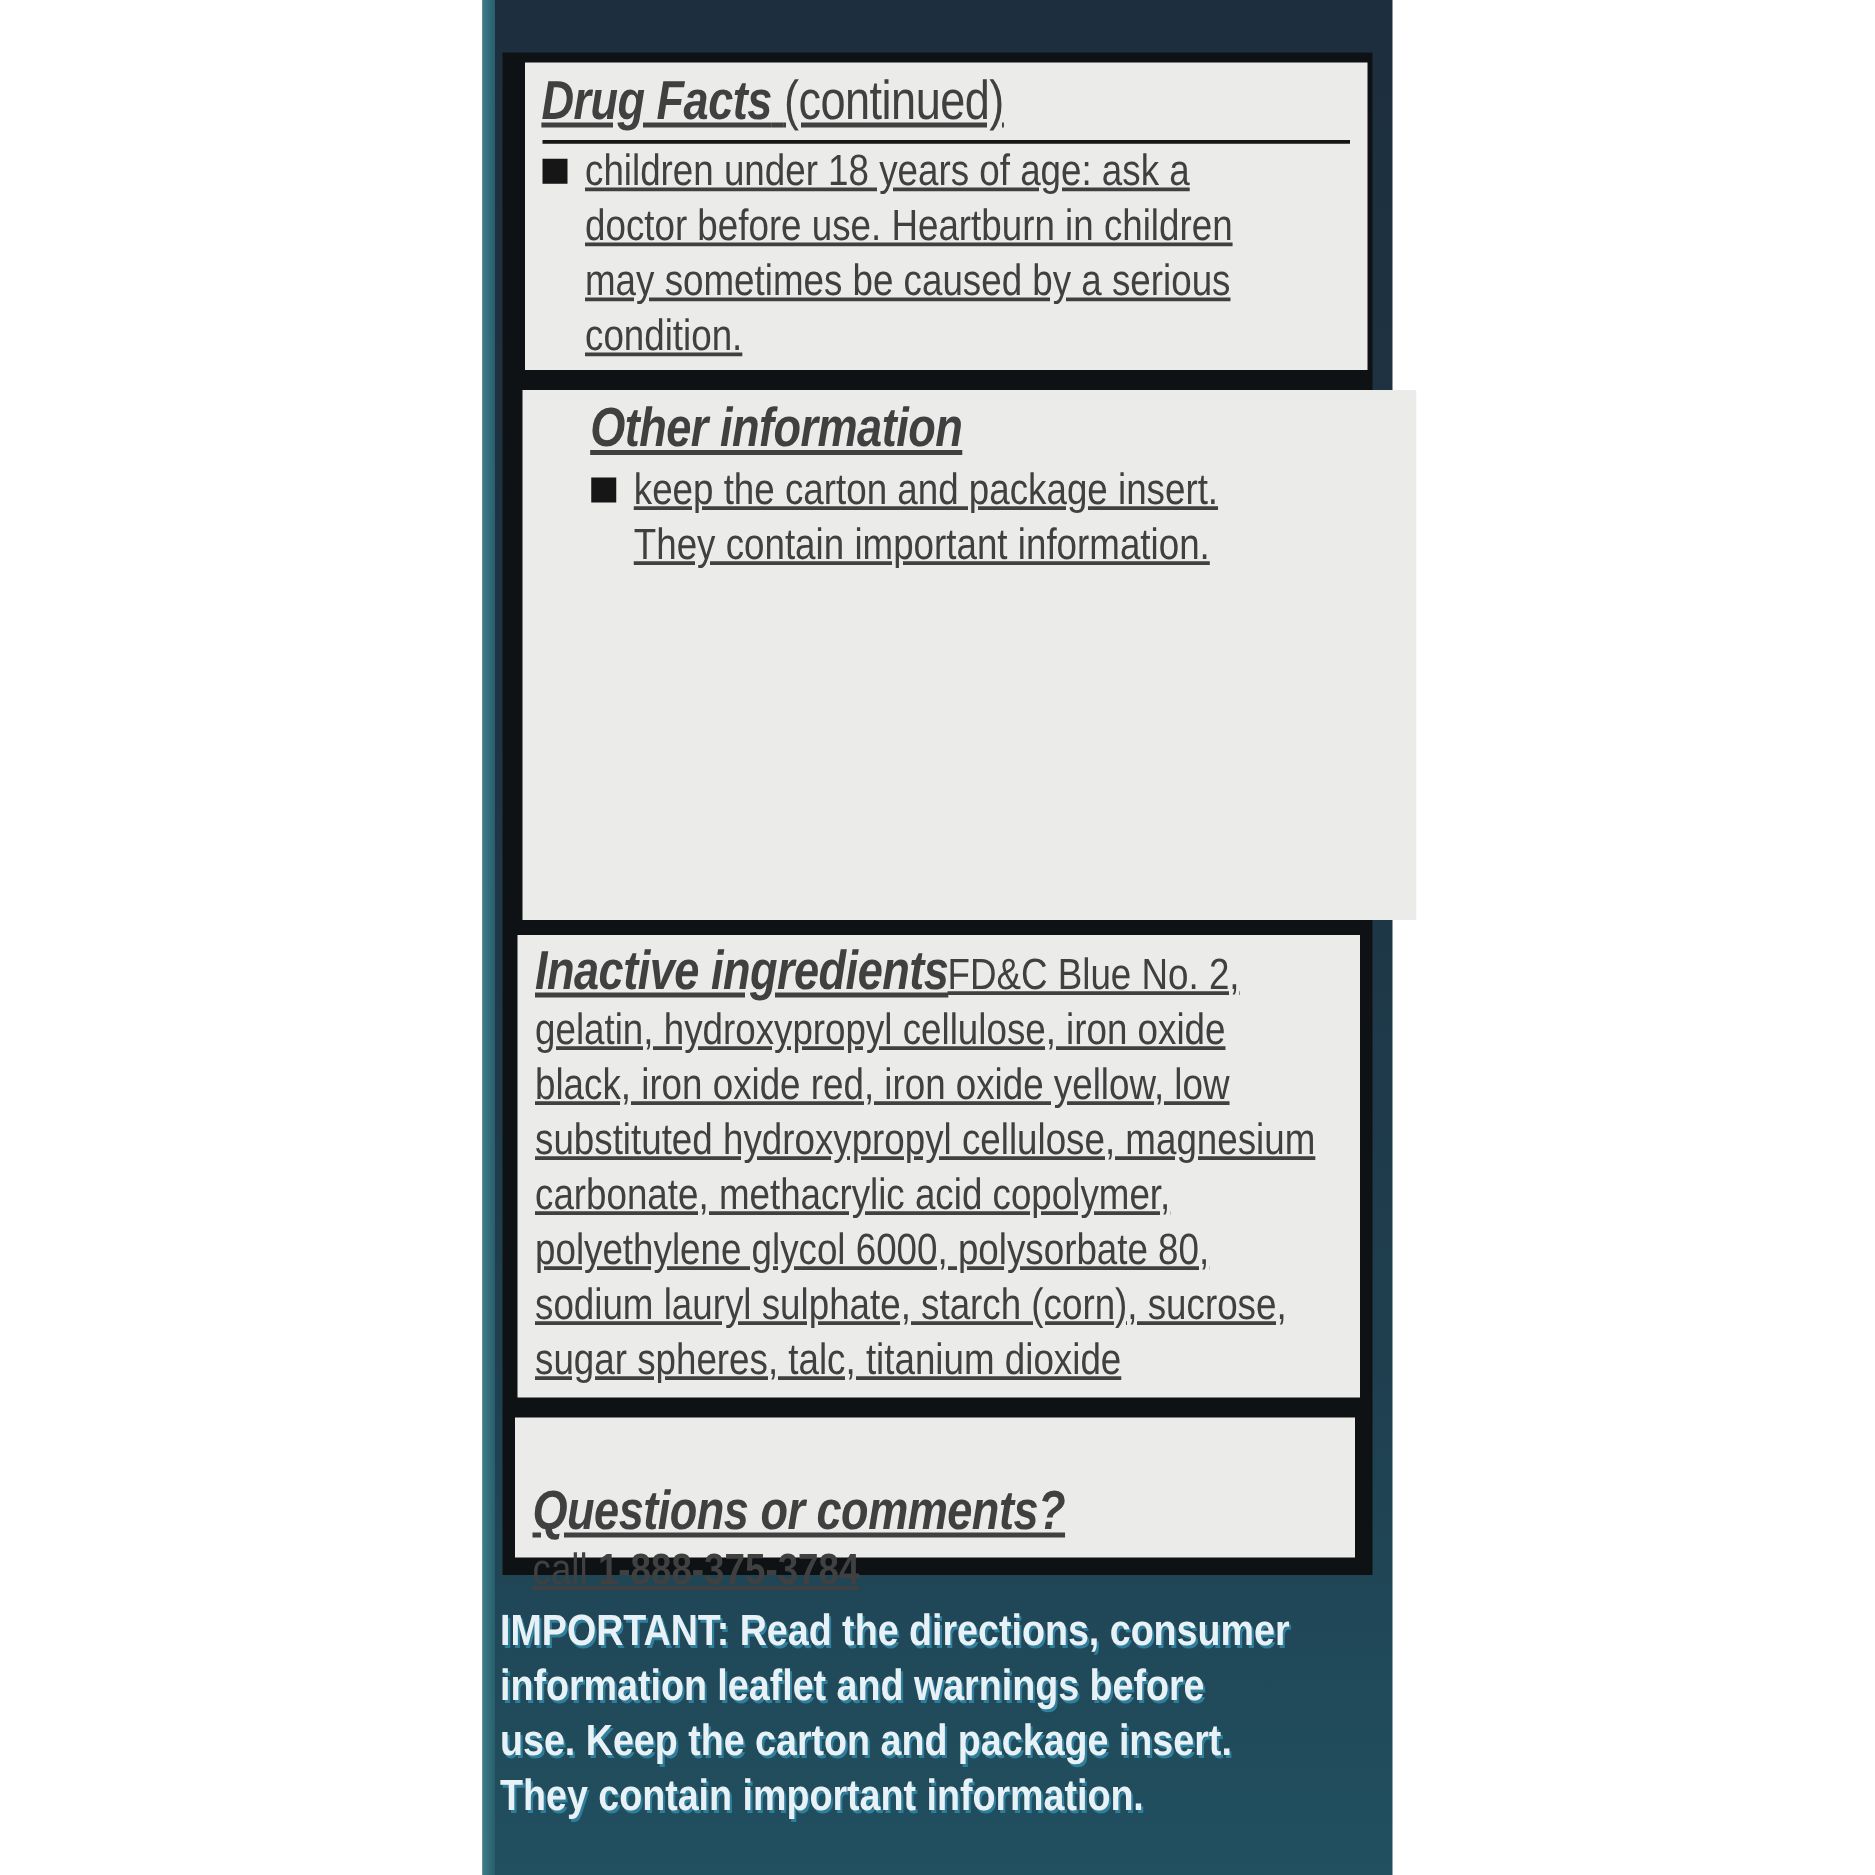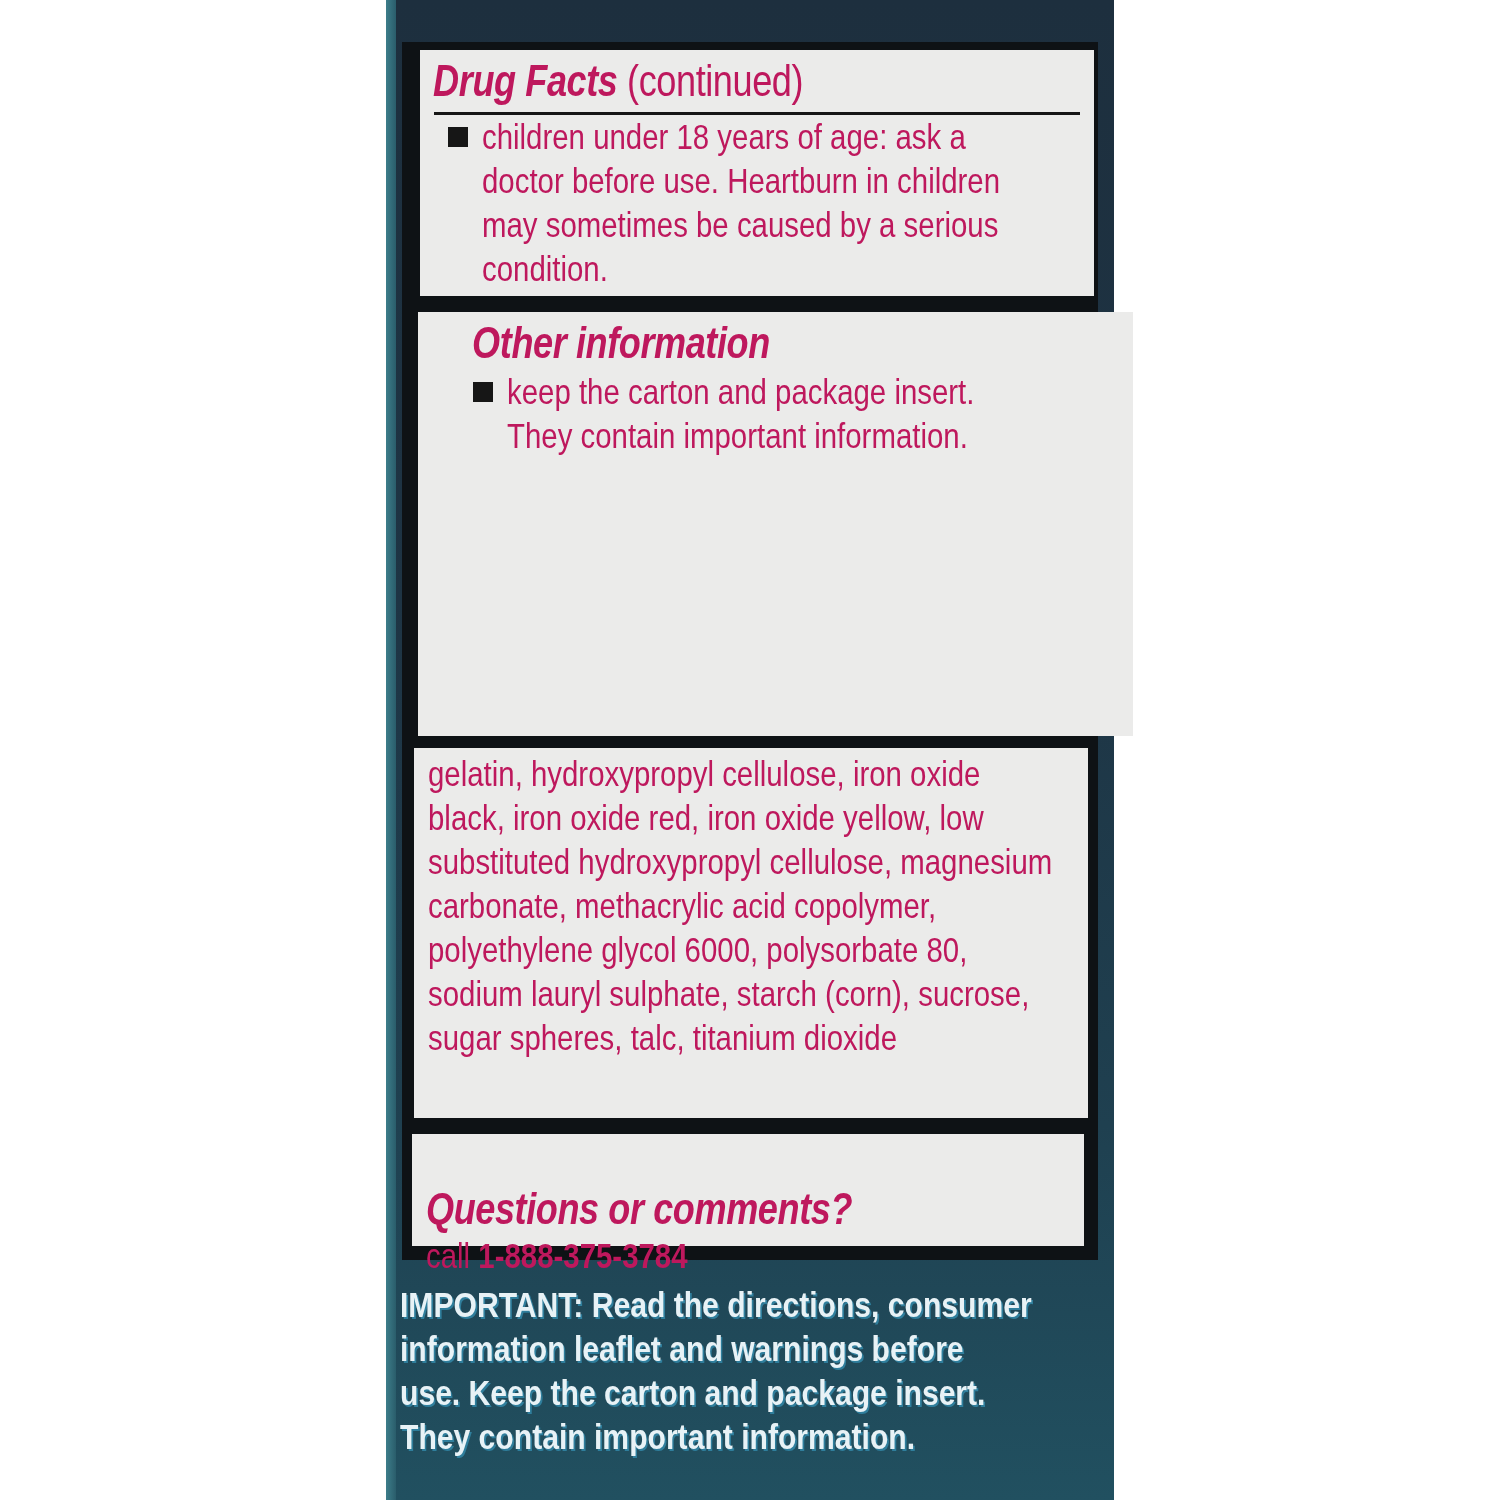--- a/index.html
+++ b/index.html
@@ -3,21 +3,21 @@
 <meta charset="utf-8">
 <style>
   html, body { margin:0; padding:0; }
   body { width:1500px; height:1500px; background:#ffffff; position:relative; overflow:hidden;
          font-family:"Liberation Sans", sans-serif; }
   .carton { position:absolute; left:386px; top:0; width:728px; height:1500px;
             background:linear-gradient(180deg,#1d2f3e 0%, #1e3444 40%, #1f4050 75%, #215060 100%); }
   .edge { position:absolute; left:386px; top:0; width:10px; height:1500px;
           background:linear-gradient(90deg,#3d7d8a,#2a5d6b); }
   .frame { position:absolute; left:402px; top:42px; width:696px; height:1218px; background:#0e1215; }
-  .panel { position:absolute; background:#ebebea; color:#be185d; }
+  .panel { position:absolute; background:#ebebea; color:#404040;text-decoration:underline; }
   .p1 { left:420px; top:50px; width:674px; height:246px; }
   .p2 { left:418px; top:312px; width:674px; height:424px;padding-left:41px; }
   .p3 { left:414px; top:748px; width:674px; height:370px; }
   .p4 { left:412px; top:1134px; width:672px; height:112px; }
   .head { font-weight:bold; font-style:italic; font-size:44px; transform:scaleX(0.82); transform-origin:left;
           white-space:nowrap; letter-spacing:-0.5px; }
   .cont { font-weight:normal; font-style:normal; }
   .rule { height:3px; background:#161616; margin:6px 14px 0 14px; }
   .txt { font-size:35px; line-height:44px; transform:scaleX(0.84); transform-origin:left; white-space:nowrap; }
   .item { display:flex; align-items:flex-start; }
@@ -32,21 +32,21 @@
 <div class="carton"></div>
 <div class="edge"></div>
 <div class="frame"></div>
 
 <div class="panel p1">
   <div class="head" style="padding:6px 0 0 16px;">
     <span>Drug Facts</span>
     <span class="cont">(continued)</span>
   </div>
   <div class="rule"></div>
-  <div class="item" style="padding:0 0 0 28px;">
+  <div class="item" style="padding:0 0 0 14px;">
     <span class="bullet"></span>
     <div class="txt">
       <div>children under 18 years of age: ask a</div>
       <div>doctor before use. Heartburn in children</div>
       <div>may sometimes be caused by a serious</div>
       <div>condition.</div>
     </div>
   </div>
 </div>
 
@@ -58,20 +58,24 @@
       <div class="txt">
           <div>keep the carton and package insert.</div>
           <div>They contain important information.</div>
         </div>
     </div>
   </div>
 </div>
 
 <div class="panel p3">
   <div style="padding:4px 0 0 14px;">
+    <div style="white-space:nowrap; display:flex; align-items:baseline;">
+      <span class="head" style="display:inline-block; width:330px;">Inactive ingredients</span>
+      <span class="txt" style="display:inline-block;">FD&amp;C Blue No. 2,</span>
+    </div>
     <div class="txt">
       <div>gelatin, hydroxypropyl cellulose, iron oxide</div>
       <div>black, iron oxide red, iron oxide yellow, low</div>
       <div>substituted hydroxypropyl cellulose, magnesium</div>
       <div>carbonate, methacrylic acid copolymer,</div>
       <div>polyethylene glycol 6000, polysorbate 80,</div>
       <div>sodium lauryl sulphate, starch (corn), sucrose,</div>
       <div>sugar spheres, talc, titanium dioxide</div>
     </div>
   </div>

